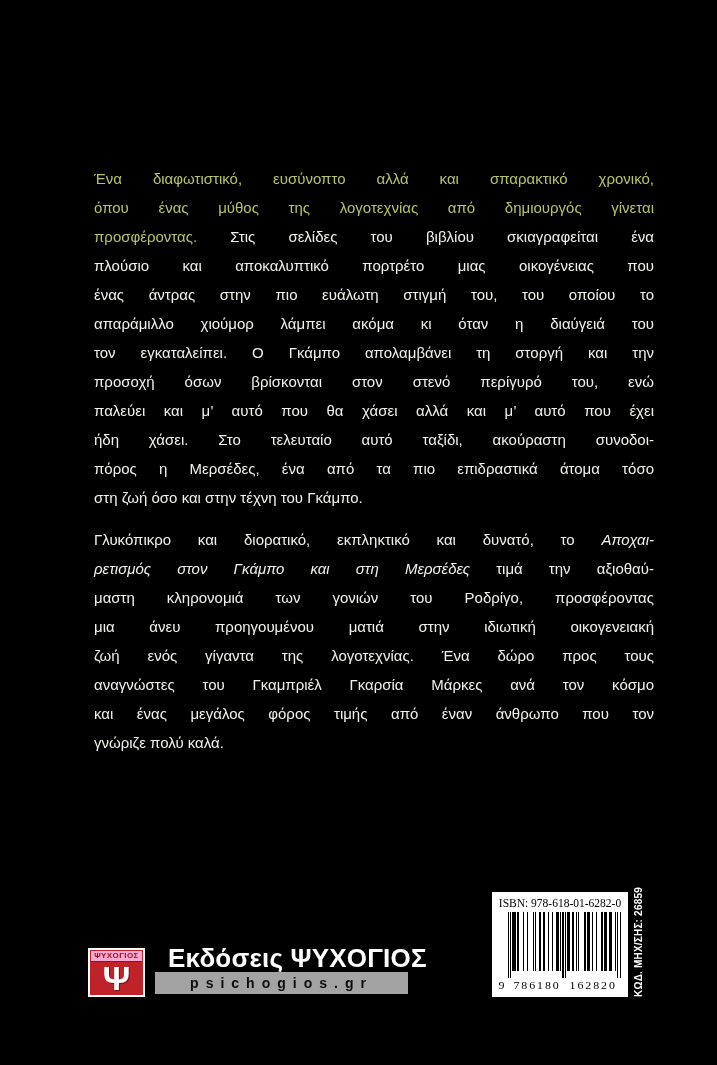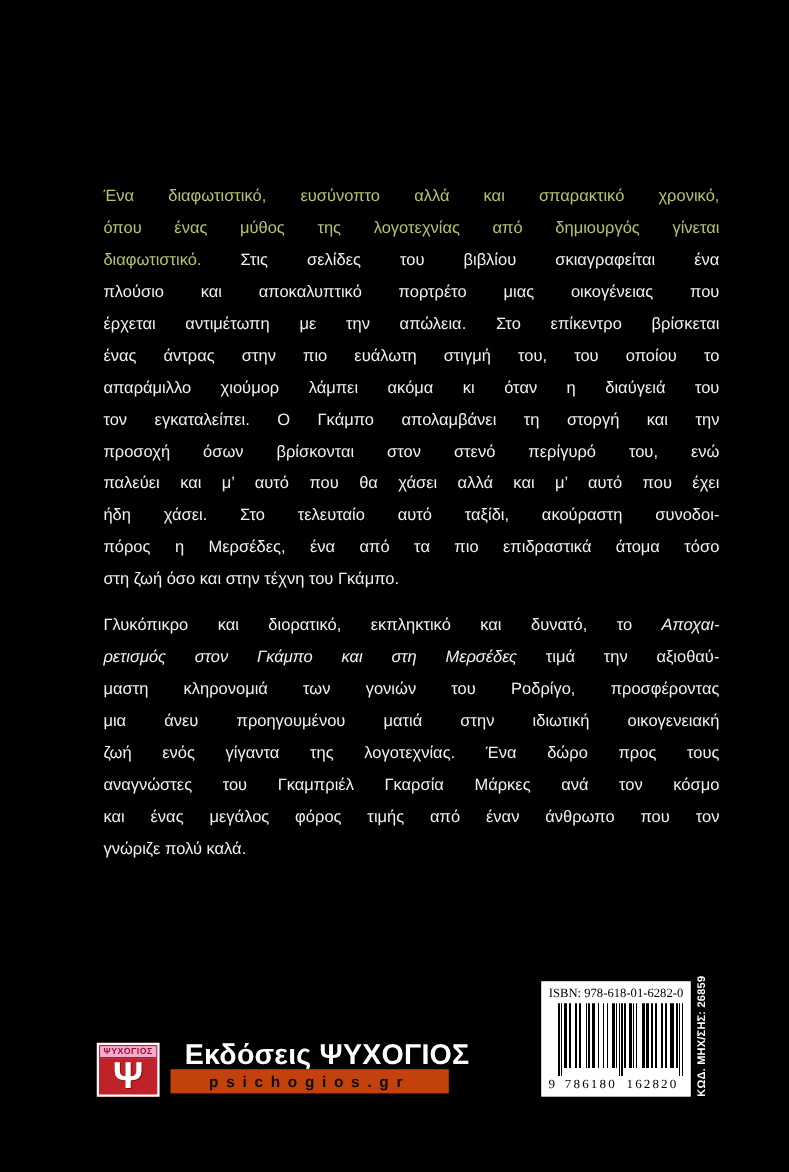--- a/index.html
+++ b/index.html
@@ -76,21 +76,21 @@
     font-weight: bold;
     letter-spacing: 0.2px;
     white-space: nowrap;
   }
   .site-box {
     position: absolute;
     left: 155px;
     top: 972px;
     width: 253px;
     height: 22px;
-    background: #c2410c;
+    background: #a3a3a3;
     color: #0d0d0d;
     font-size: 14px;
     font-weight: bold;
     letter-spacing: 7px;
     display: flex;
     align-items: center;
     justify-content: center;
     white-space: nowrap;
   }
 
@@ -137,23 +137,22 @@
 </style>
 </head>
 <body>
 
 <div class="page">
 
   <section class="synopsis" id="synopsis">
       <div class="para">
         <div class="line"><span class="seg-green ">Ένα διαφωτιστικό, ευσύνοπτο αλλά και σπαρακτικό χρονικό,</span></div>
         <div class="line"><span class="seg-green ">όπου ένας μύθος της λογοτεχνίας από δημιουργός γίνεται</span></div>
-        <div class="line"><span class="seg-green ">διαφωτιστικό.</span><span class=""> Στις σελίδες του βιβλίου σκιαγραφείται ένα</span></div>
+        <div class="line"><span class="seg-green ">προσφέροντας.</span><span class=""> Στις σελίδες του βιβλίου σκιαγραφείται ένα</span></div>
         <div class="line"><span class="">πλούσιο και αποκαλυπτικό πορτρέτο μιας οικογένειας που</span></div>
-        <div class="line"><span class="">έρχεται αντιμέτωπη με την απώλεια. Στο επίκεντρο βρίσκεται</span></div>
         <div class="line"><span class="">ένας άντρας στην πιο ευάλωτη στιγμή του, του οποίου το</span></div>
         <div class="line"><span class="">απαράμιλλο χιούμορ λάμπει ακόμα κι όταν η διαύγειά του</span></div>
         <div class="line"><span class="">τον εγκαταλείπει. Ο Γκάμπο απολαμβάνει τη στοργή και την</span></div>
         <div class="line"><span class="">προσοχή όσων βρίσκονται στον στενό περίγυρό του, ενώ</span></div>
         <div class="line"><span class="">παλεύει και μ’ αυτό που θα χάσει αλλά και μ’ αυτό που έχει</span></div>
         <div class="line"><span class="">ήδη χάσει. Στο τελευταίο αυτό ταξίδι, ακούραστη συνοδοι-</span></div>
         <div class="line"><span class="">πόρος η Μερσέδες, ένα από τα πιο επιδραστικά άτομα τόσο</span></div>
         <div class="line last"><span class="">στη ζωή όσο και στην τέχνη του Γκάμπο.</span></div>
       </div>
       <div class="para">

